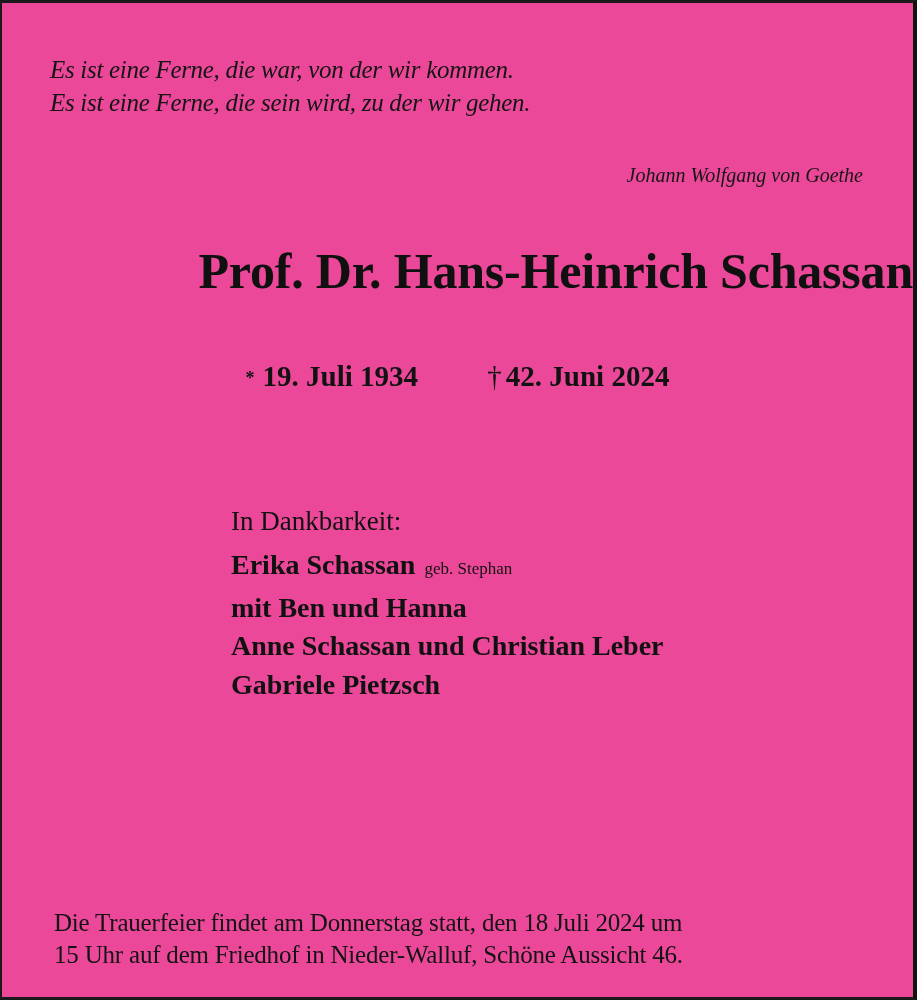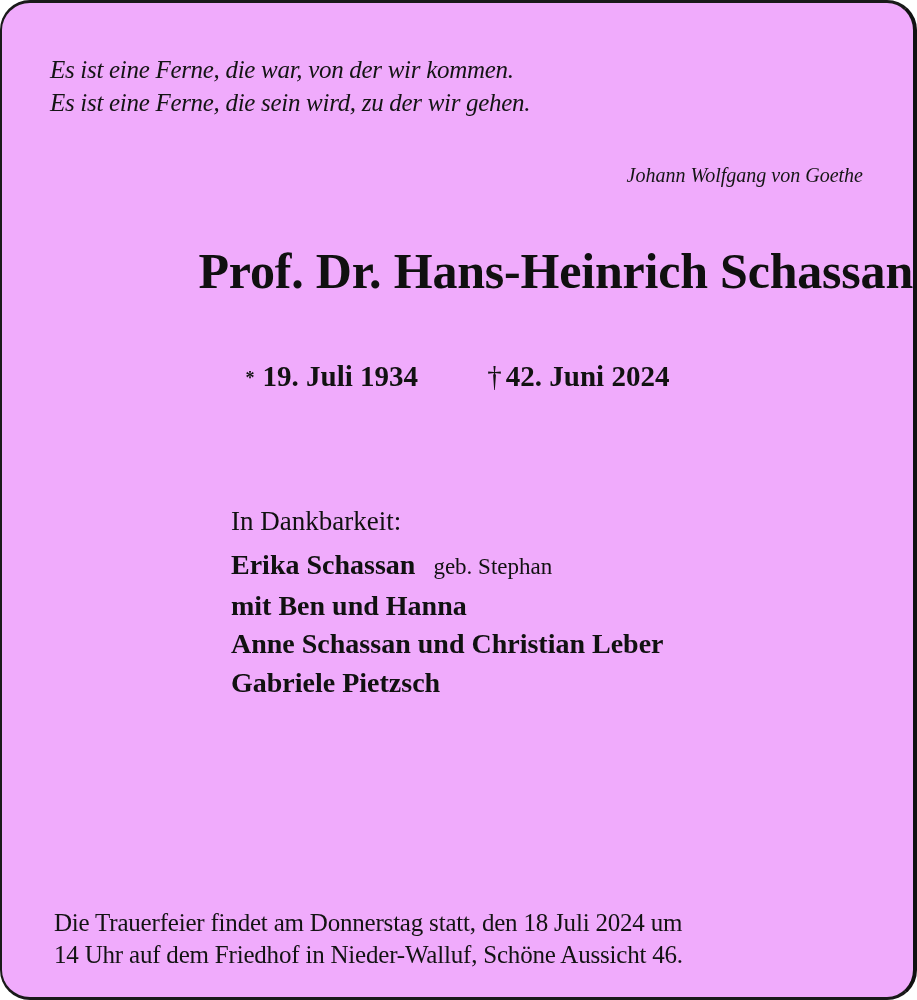--- a/index.html
+++ b/index.html
@@ -17,24 +17,23 @@
       position: absolute;
       left: 0;
       top: 0;
       width: 917px;
       height: 1000px;
       box-sizing: border-box;
       border-top: 3px solid #1a1a1a;
       border-left: 2px solid #1a1a1a;
       border-right: 4px solid #111111;
       border-bottom: 3px solid #1a1a1a;
-      background: #f0abfc;
+      background: #ec4899;
       color: #111111;
       font-family: "Liberation Serif", "DejaVu Serif", serif;
-      border-radius: 30px;
     }
     .quote {
       position: absolute;
       left: 48px;
       top: 50px;
       font-style: italic;
       font-size: 25px;
       line-height: 33px;
       letter-spacing: -0.3px;
       color: #141414;
@@ -99,22 +98,22 @@
     }
     .mourners .person {
       display: block;
       font-weight: bold;
       font-size: 28px;
       line-height: 38.5px;
       white-space: nowrap;
     }
     .mourners .suffix {
       font-weight: normal;
-      font-size: 23px;
-      margin-left: 11px;
+      font-size: 17px;
+      margin-left: 2px;
     }
     .ceremony {
       position: absolute;
       left: 52px;
       top: 860px;
       font-size: 25px;
       line-height: 32px;
       color: #131313;
       letter-spacing: -0.2px;
       margin-top: 44px;
@@ -150,16 +149,16 @@
       <span>Erika Schassan</span>
       <span class="suffix">geb. Stephan</span>
     </span>
     <span class="person">mit Ben und Hanna</span>
     <span class="person">Anne Schassan und Christian Leber</span>
     <span class="person">Gabriele Pietzsch</span>
   </div>
 
   <div class="ceremony">
     <span class="line">Die Trauerfeier findet am Donnerstag statt, den 18 Juli 2024 um</span>
-    <span class="line">14 Uhr auf dem Friedhof in Nieder-Walluf, Schöne Aussicht 46.</span>
+    <span class="line">15 Uhr auf dem Friedhof in Nieder-Walluf, Schöne Aussicht 46.</span>
   </div>
 
 </div>
 
 </body></html>

